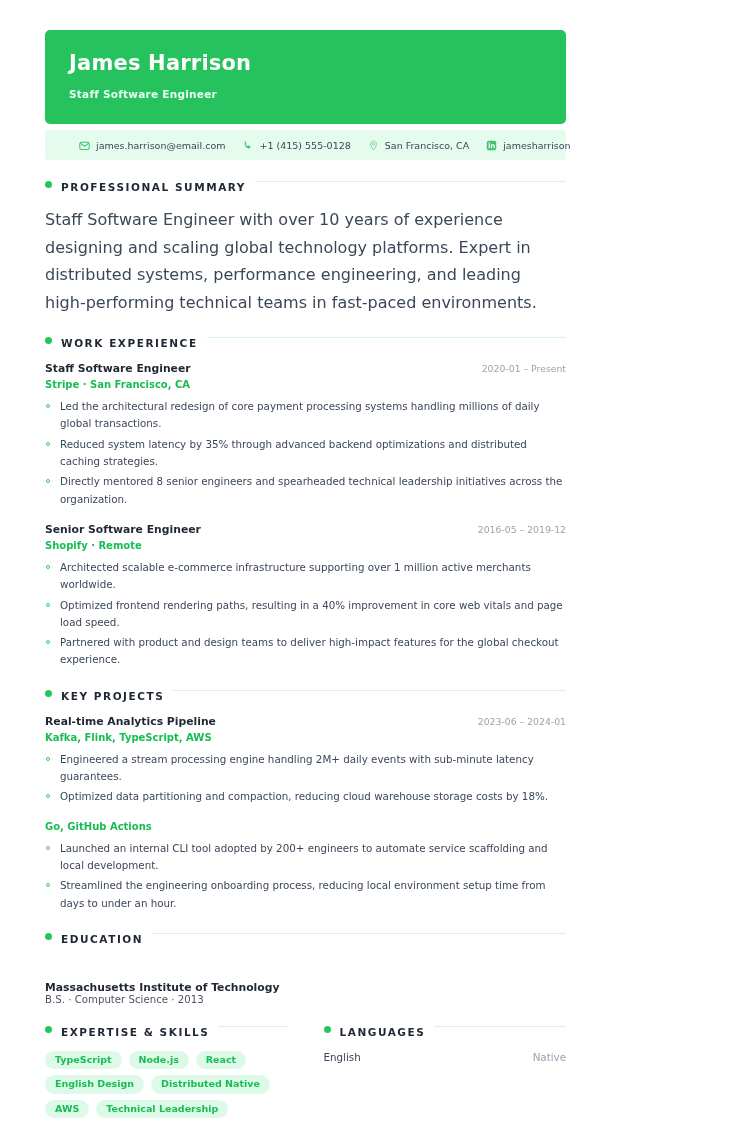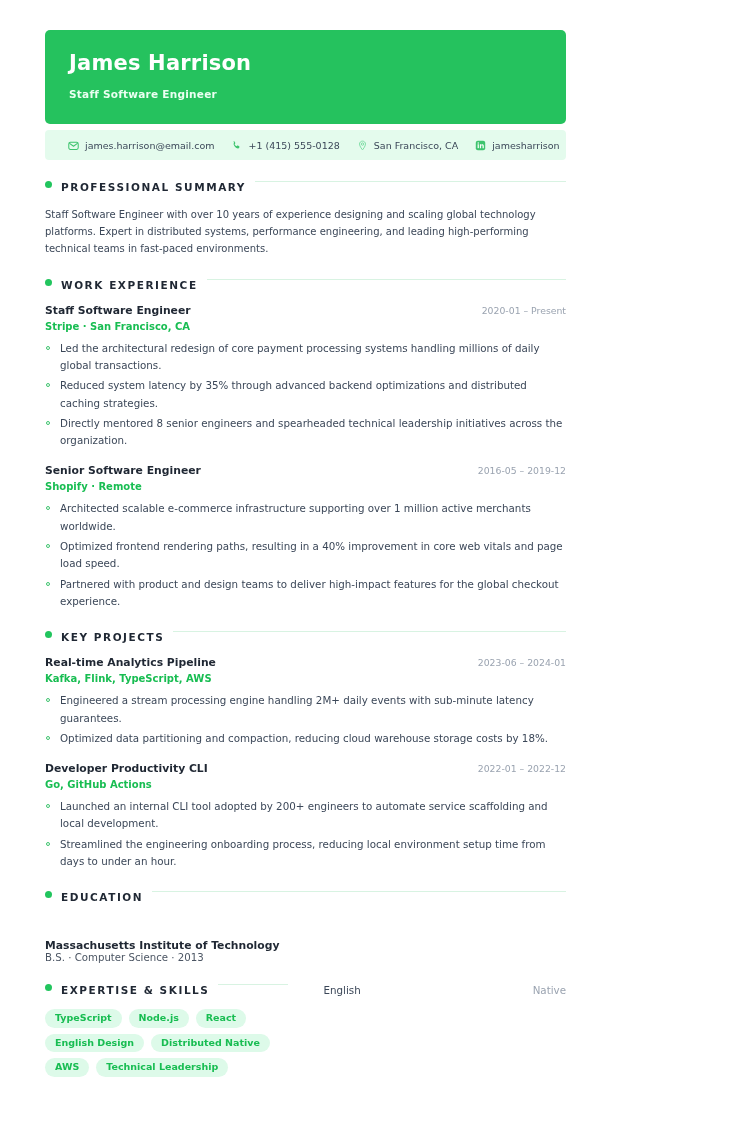--- a/index.html
+++ b/index.html
@@ -47,21 +47,21 @@
   }
 
   
   .contact-bar {
     margin-top: 6px;
     background: #e4fbed;
     border-radius: 4px;
     height: 30px;
     display: flex;
     align-items: center;
-    padding: 0 23px;
+    padding: 0 34px;
     box-sizing: border-box;
     gap: 17px;
   }
   .contact-item {
     display: flex;
     align-items: center;
     gap: 6px;
     font-size: 9.5px;
     color: #3b4758;
     white-space: nowrap;
@@ -99,21 +99,21 @@
     white-space: nowrap;
   }
   .section-rule {
     flex: 1 1 auto;
     height: 1px;
     background: #d8f3e2;
   }
 
   
   .summary {
-    font-size: 10px;
+    font-size: 16px;
     line-height: 1.72;
     color: #3b4758;
     margin: 0;
     max-width: 592px;
   }
 
   
   .entry { margin-bottom: 15px; }
   .entry:last-child { margin-bottom: 0; }
   .entry-top {
@@ -321,24 +321,20 @@
         <span class="entry-dates">2023-06 – 2024-01</span>
       </div>
       <div class="entry-org">Kafka, Flink, TypeScript, AWS</div>
       <ul class="bullets">
         <li>Engineered a stream processing engine handling 2M+ daily events with sub-minute latency guarantees.</li>
         <li>Optimized data partitioning and compaction, reducing cloud warehouse storage costs by 18%.</li>
       </ul>
     </div>
 
     <div class="entry">
-      <div class="entry-top">
-        <span class="entry-role">Developer Productivity CLI</span>
-        <span class="entry-dates">2022-01 – 2022-12</span>
-      </div>
       <div class="entry-org">Go, GitHub Actions</div>
       <ul class="bullets">
         <li>Launched an internal CLI tool adopted by 200+ engineers to automate service scaffolding and local development.</li>
         <li>Streamlined the engineering onboarding process, reducing local environment setup time from days to under an hour.</li>
       </ul>
     </div>
   </div>
 
   <div class="section">
     <div class="section-head">
@@ -368,20 +364,25 @@
           <span class="pill">English Design</span>
           <span class="pill">Distributed Native</span>
           <span class="pill">AWS</span>
           <span class="pill">Technical Leadership</span>
         </div>
       </div>
     </div>
 
     <div class="col">
       <div class="section">
+        <div class="section-head">
+          <span class="section-dot"></span>
+          <span class="section-title">LANGUAGES</span>
+          <span class="section-rule"></span>
+        </div>
         <div class="lang-row">
           <span class="lang-name">English</span>
           <span class="lang-level">Native</span>
         </div>
       </div>
     </div>
 
   </div>
 
 </div>

